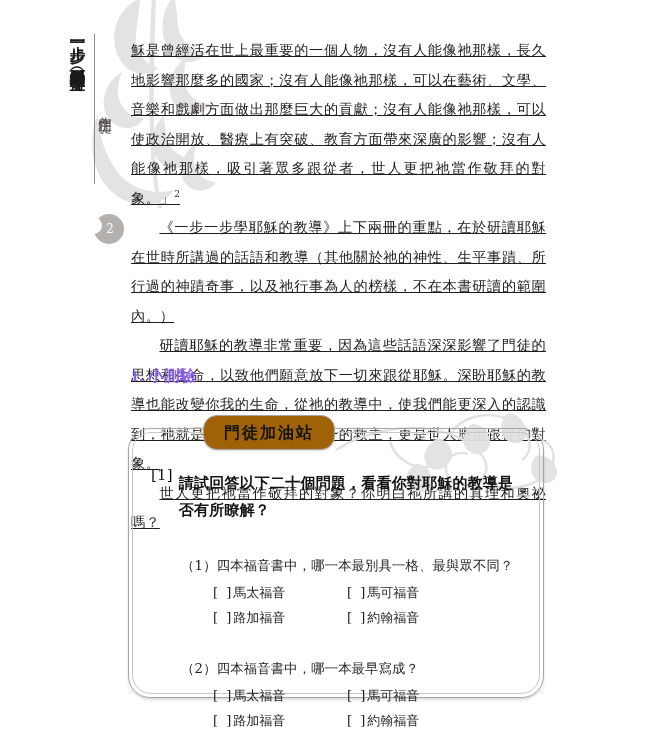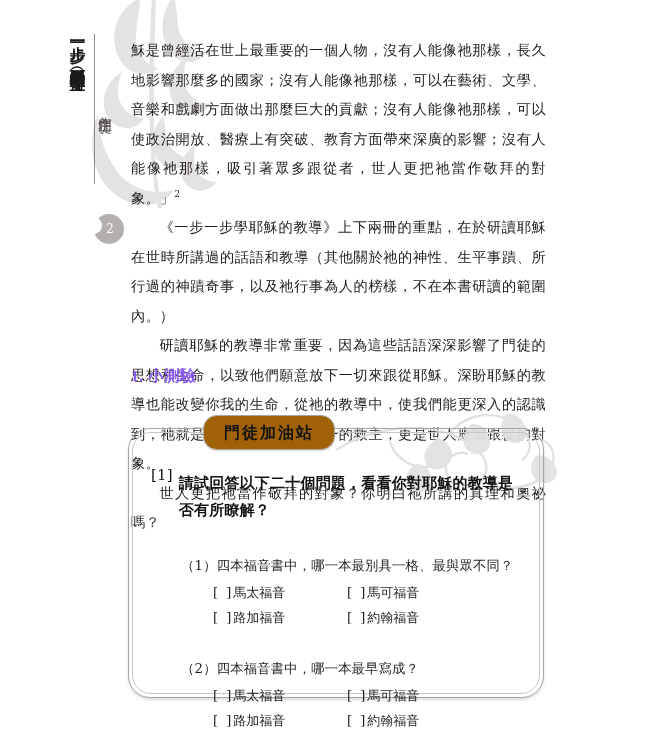--- a/index.html
+++ b/index.html
@@ -111,20 +111,21 @@
     width: 415px;
   }
   p.para {
     margin: 0;
     font-size: 14.2px;
     line-height: 29.5px;
     text-align: justify;
     text-justify: inter-character;
     letter-spacing: .2px;
     color: #201d1d;
+    text-decoration: underline;
   }
   p.indent { text-indent: 2em; }
   sup.fn {
     font-size: 9px;
     vertical-align: super;
     line-height: 0;
   }
 
   
   #section-1 {

